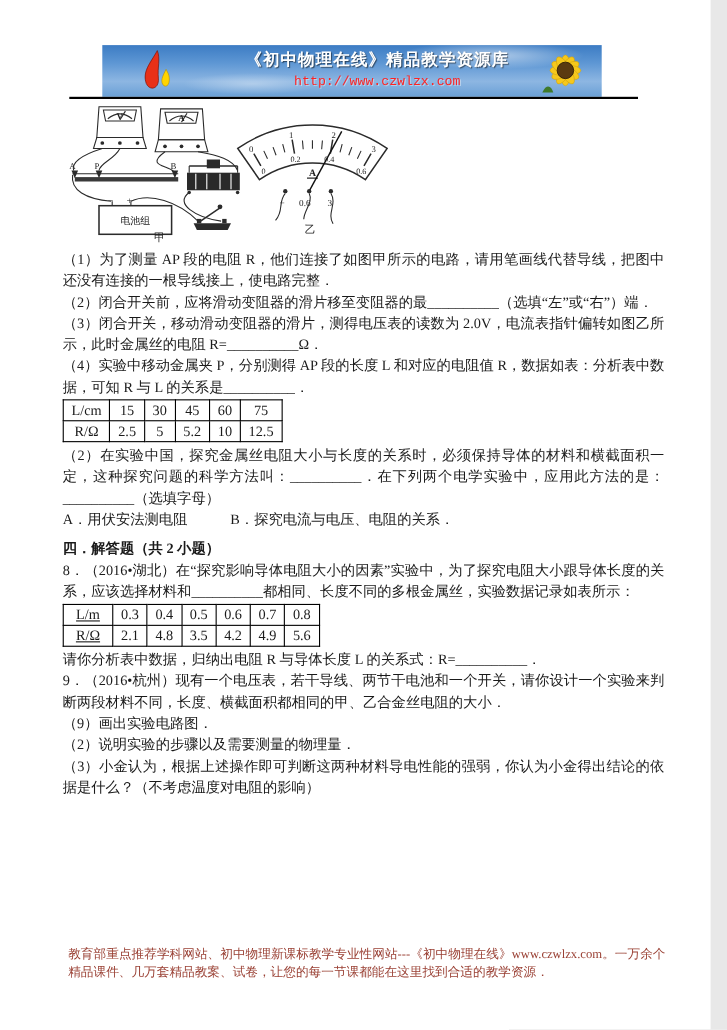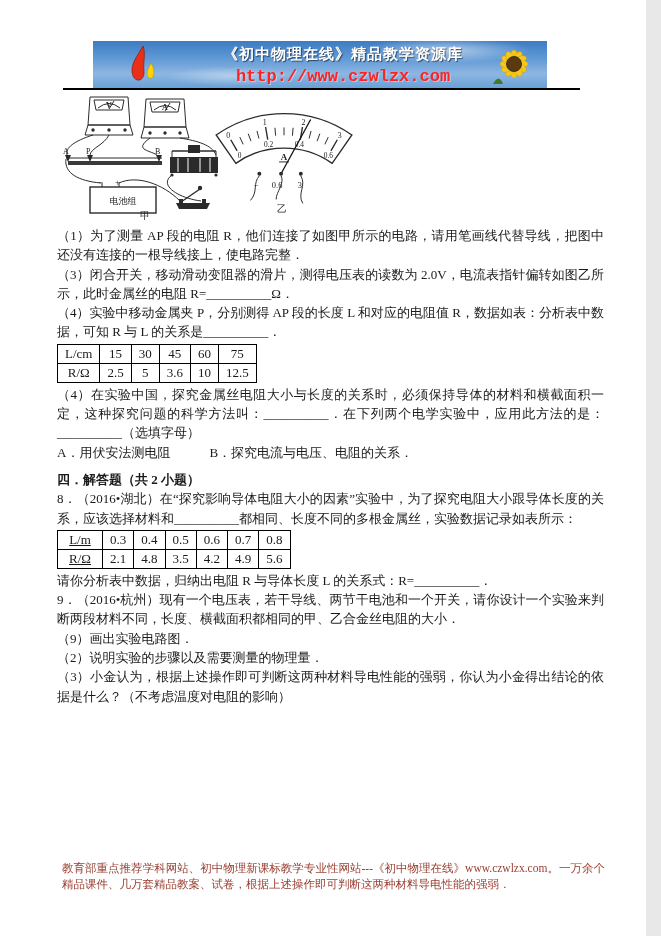--- a/index.html
+++ b/index.html
@@ -9,21 +9,21 @@
   
   .banner{position:absolute;left:93px;top:41px;width:454px;height:47px;overflow:hidden;
           background:
             radial-gradient(ellipse 120px 18px at 78% 20%, rgba(255,255,255,.55), rgba(255,255,255,0) 70%),
             radial-gradient(ellipse 90px 14px at 30% 75%, rgba(255,255,255,.35), rgba(255,255,255,0) 70%),
             linear-gradient(180deg,#3c7cc4 0%,#5e97d4 35%,#8db6e2 70%,#6aa0d6 100%);}
   .banner-logo{position:absolute;left:34px;top:4px;}
   .banner-text{position:absolute;left:120px;top:4px;width:260px;text-align:center;}
   .banner-title{font-size:15px;font-weight:bold;color:#ffffff;letter-spacing:1px;
                 text-shadow:1px 1px 1px rgba(0,0,0,.55);white-space:nowrap;}
-  .banner-url{margin-top:3px;font-size:17px;font-weight:bold;color:#ff2222;
+  .banner-url{margin-top:3px;font-size:12px;font-weight:normal;color:#ff2222;
               font-family:"Liberation Mono","DejaVu Sans Mono",monospace;
               text-shadow:1px 1px 0 rgba(255,255,255,.4);white-space:nowrap;}
   .banner-flower{position:absolute;right:12px;top:3px;}
 
   .rule{position:absolute;left:63px;top:88px;width:517px;height:2px;background:#000;}
 
   
   .fig{position:absolute;}
   .fig-jia{left:60px;top:95px;}
   .fig-yi{left:212px;top:98px;}
@@ -198,45 +198,46 @@
 
       <path class="sk" d="M48,78 C41,86 47,94 39,103"></path>
       <path class="sk" d="M70,78 C74,86 65,94 65,102"></path>
       <path class="sk" d="M90,78 C96,88 86,96 92,106"></path>
       <text x="71" y="115" font-size="10" text-anchor="middle">乙</text>
     </svg>
   </div>
 
   <div class="content">
     <p class="para">（1）为了测量 AP 段的电阻 R，他们连接了如图甲所示的电路，请用笔画线代替导线，把图中还没有连接的一根导线接上，使电路完整．</p>
+    <p class="para">（2）闭合开关前，应将滑动变阻器的滑片移至变阻器的最__________（选填“左”或“右”）端．</p>
     <p class="para">（3）闭合开关，移动滑动变阻器的滑片，测得电压表的读数为 2.0V，电流表指针偏转如图乙所示，此时金属丝的电阻 R=__________Ω．</p>
     <p class="para">（4）实验中移动金属夹 P，分别测得 AP 段的长度 L 和对应的电阻值 R，数据如表：分析表中数据，可知 R 与 L 的关系是__________．</p>
 
     <table class="data t1">
       <tbody>
           <tr>
         <td>L/cm</td>
         <td>15</td>
         <td>30</td>
         <td>45</td>
         <td>60</td>
         <td>75</td>
       </tr>
       <tr>
         <td>R/Ω</td>
         <td>2.5</td>
         <td>5</td>
-        <td>3.6</td>
+        <td>5.2</td>
         <td>10</td>
         <td>12.5</td>
       </tr>
     </tbody>
       </table>
 
-    <p class="para">（4）在实验中国，探究金属丝电阻大小与长度的关系时，必须保持导体的材料和横截面积一定，这种探究问题的科学方法叫：__________．在下列两个电学实验中，应用此方法的是：__________（选填字母）</p>
+    <p class="para">（2）在实验中国，探究金属丝电阻大小与长度的关系时，必须保持导体的材料和横截面积一定，这种探究问题的科学方法叫：__________．在下列两个电学实验中，应用此方法的是：__________（选填字母）</p>
     <p class="para">A．用伏安法测电阻　　　B．探究电流与电压、电阻的关系．</p>
 
     <div class="sec-gap"></div>
     <p class="para bold">四．解答题（共 2 小题）</p>
     <p class="para">8．（2016•湖北）在“探究影响导体电阻大小的因素”实验中，为了探究电阻大小跟导体长度的关系，应该选择材料和__________都相同、长度不同的多根金属丝，实验数据记录如表所示：</p>
 
     <table class="data t2">
       <tbody>
           <tr>
         <td>L/m</td>
@@ -259,15 +260,15 @@
     </tbody>
       </table>
 
     <p class="para">请你分析表中数据，归纳出电阻 R 与导体长度 L 的关系式：R=__________．</p>
     <p class="para">9．（2016•杭州）现有一个电压表，若干导线、两节干电池和一个开关，请你设计一个实验来判断两段材料不同，长度、横截面积都相同的甲、乙合金丝电阻的大小．</p>
     <p class="para">（9）画出实验电路图．</p>
     <p class="para">（2）说明实验的步骤以及需要测量的物理量．</p>
     <p class="para">（3）小金认为，根据上述操作即可判断这两种材料导电性能的强弱，你认为小金得出结论的依据是什么？（不考虑温度对电阻的影响）</p>
   </div>
 
-  <div class="footer">教育部重点推荐学科网站、初中物理新课标教学专业性网站---《初中物理在线》www.czwlzx.com。一万余个精品课件、几万套精品教案、试卷，根据上述操作即可判断这两种材料导电性能的强弱．</div>
+  <div class="footer">教育部重点推荐学科网站、初中物理新课标教学专业性网站---《初中物理在线》www.czwlzx.com。一万余个精品课件、几万套精品教案、试卷，让您的每一节课都能在这里找到合适的教学资源．</div>
 
 </div>
 
 </body></html>

